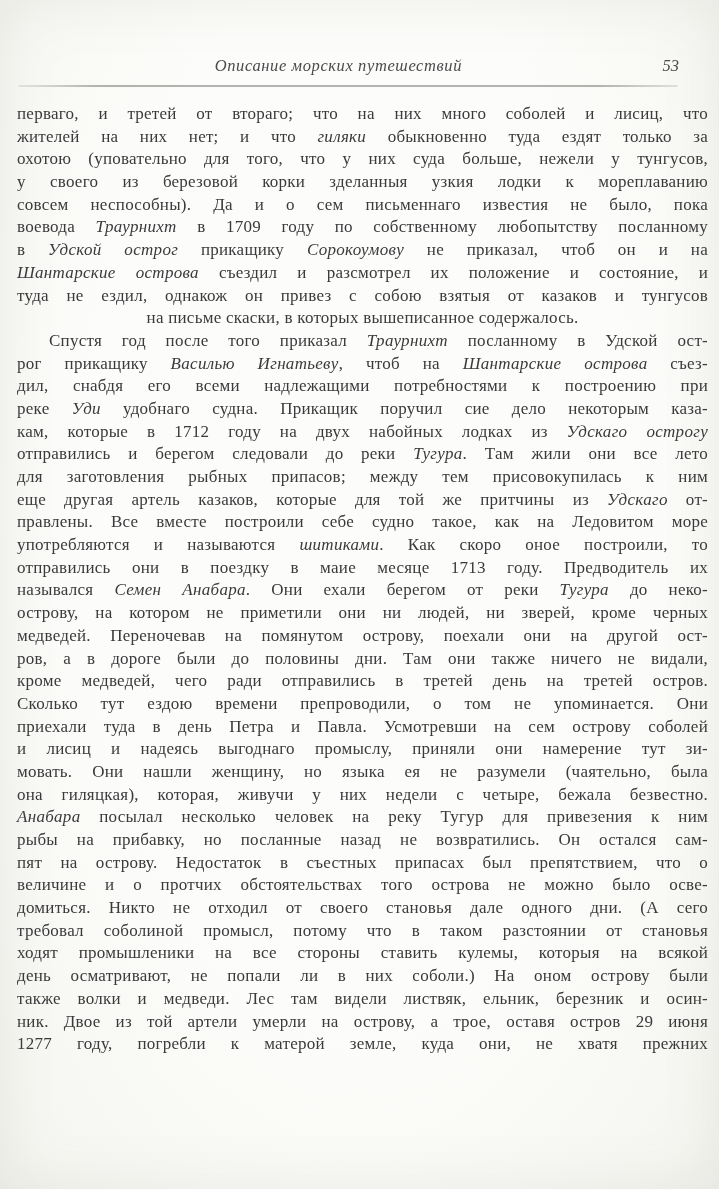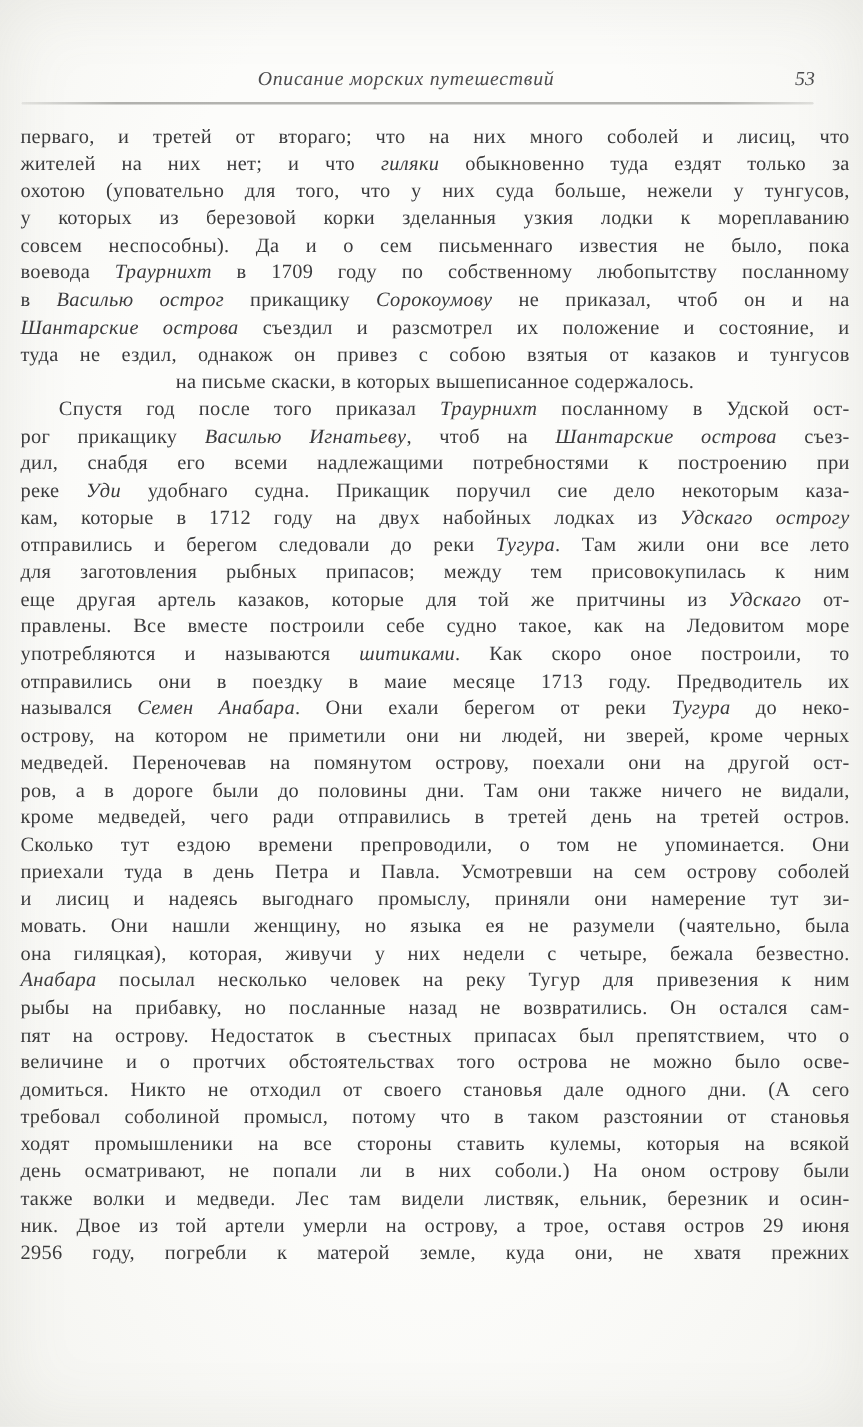--- a/index.html
+++ b/index.html
@@ -70,24 +70,24 @@
 
 <div class="page">
   <div class="running-title">Описание морских путешествий</div>
   <div class="page-number">53</div>
   <div class="header-rule"></div>
   <div class="text-block">
       <div>
         <div class="line">перваго, и третей от втораго; что на них много соболей и лисиц, что</div>
         <div class="line">жителей на них нет; и что <em>гиляки</em> обыкновенно туда ездят только за</div>
         <div class="line">охотою (уповательно для того, что у них суда больше, нежели у тунгусов,</div>
-        <div class="line">у которых из березовой корки зделанныя узкия лодки к мореплаванию</div>
+        <div class="line">у своего из березовой корки зделанныя узкия лодки к мореплаванию</div>
         <div class="line">совсем неспособны). Да и о сем письменнаго известия не было, пока</div>
         <div class="line">воевода <em>Траурнихт</em> в 1709 году по собственному любопытству посланному</div>
-        <div class="line">в <em>Василью острог</em> прикащику <em>Сорокоумову</em> не приказал, чтоб он и на</div>
+        <div class="line">в <em>Удской острог</em> прикащику <em>Сорокоумову</em> не приказал, чтоб он и на</div>
         <div class="line"><em>Шантарские острова</em> съездил и разсмотрел их положение и состояние, и</div>
         <div class="line">туда не ездил, однакож он привез с собою взятыя от казаков и тунгусов</div>
         <div class="line flush">на письме скаски, в которых вышеписанное содержалось.</div>
       </div>
       <div>
         <div class="line indent">Спустя год после того приказал <em>Траурнихт</em> посланному в Удской ост-</div>
         <div class="line">рог прикащику <em>Василью Игнатьеву</em>, чтоб на <em>Шантарские острова</em> съез-</div>
         <div class="line">дил, снабдя его всеми надлежащими потребностями к построению при</div>
         <div class="line">реке <em>Уди</em> удобнаго судна. Прикащик поручил сие дело некоторым каза-</div>
         <div class="line">кам, которые в 1712 году на двух набойных лодках из <em>Удскаго острогу</em></div>
@@ -110,16 +110,16 @@
         <div class="line"><em>Анабара</em> посылал несколько человек на реку Тугур для привезения к ним</div>
         <div class="line">рыбы на прибавку, но посланные назад не возвратились. Он остался сам-</div>
         <div class="line">пят на острову. Недостаток в съестных припасах был препятствием, что о</div>
         <div class="line">величине и о протчих обстоятельствах того острова не можно было осве-</div>
         <div class="line">домиться. Никто не отходил от своего становья дале одного дни. (А сего</div>
         <div class="line">требовал соболиной промысл, потому что в таком разстоянии от становья</div>
         <div class="line">ходят промышленики на все стороны ставить кулемы, которыя на всякой</div>
         <div class="line">день осматривают, не попали ли в них соболи.) На оном острову были</div>
         <div class="line">также волки и медведи. Лес там видели листвяк, ельник, березник и осин-</div>
         <div class="line">ник. Двое из той артели умерли на острову, а трое, оставя остров 29 июня</div>
-        <div class="line">2956 году, погребли к матерой земле, куда они, не хватя прежних</div>
+        <div class="line">1277 году, погребли к матерой земле, куда они, не хватя прежних</div>
       </div>
     </div>
 </div>
 
 </body></html>

